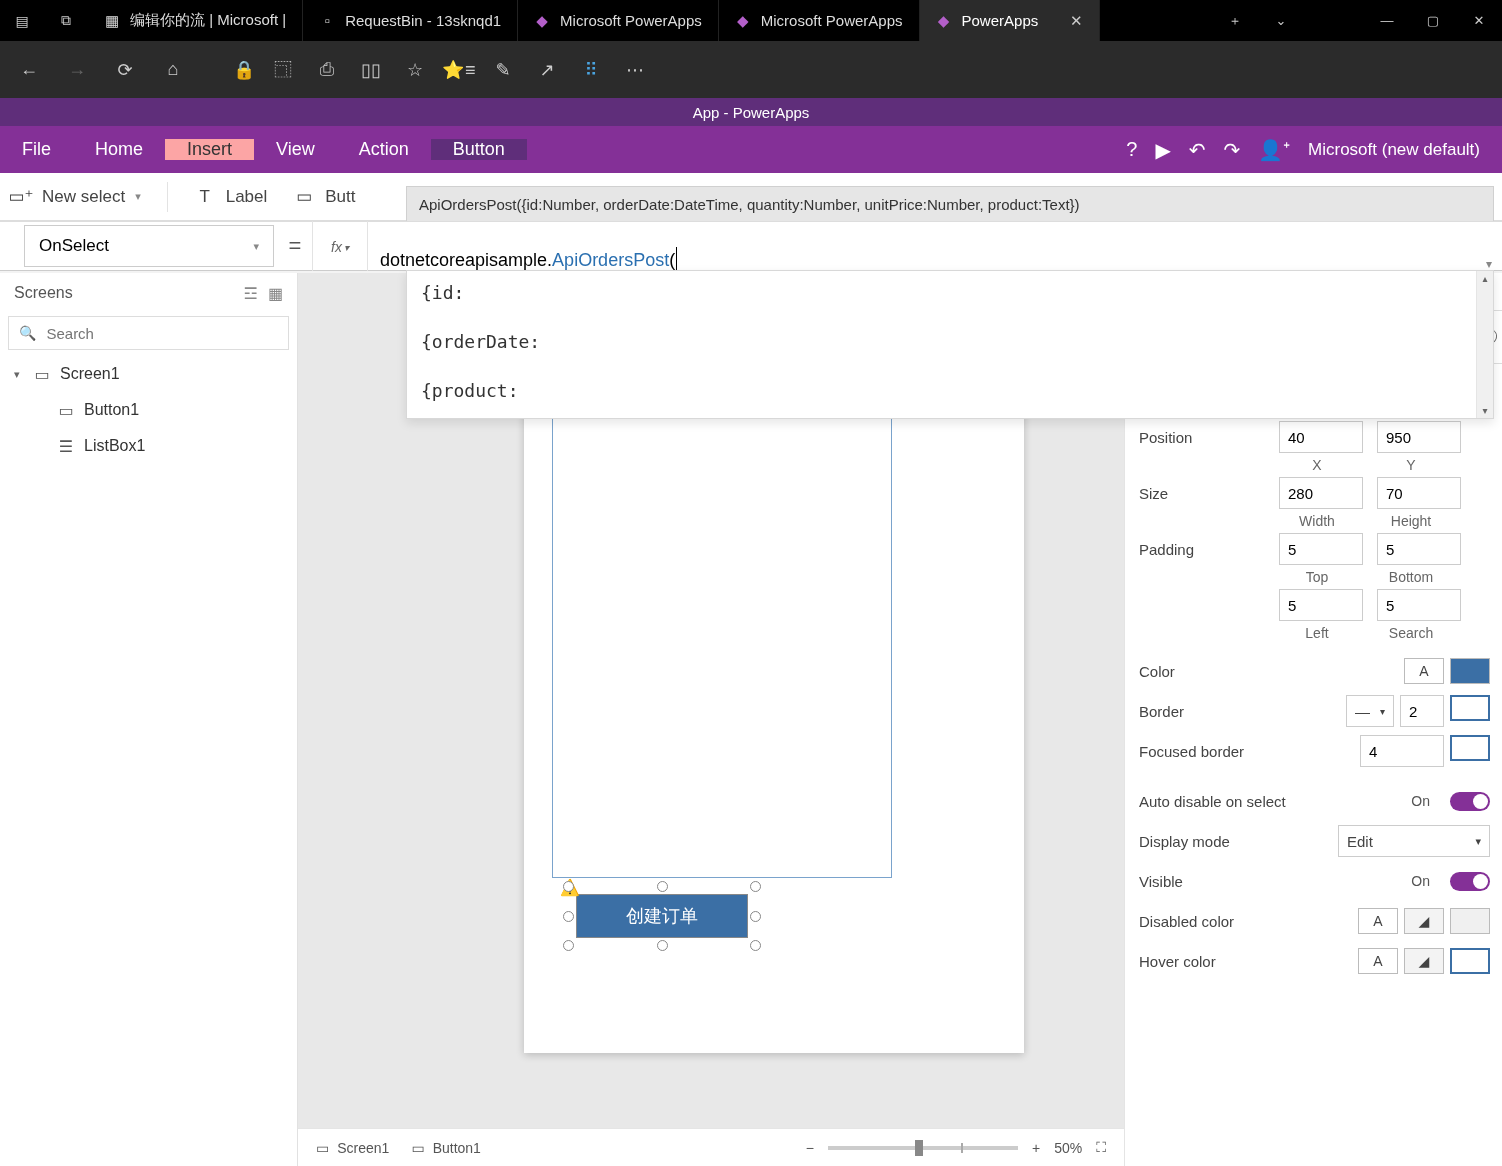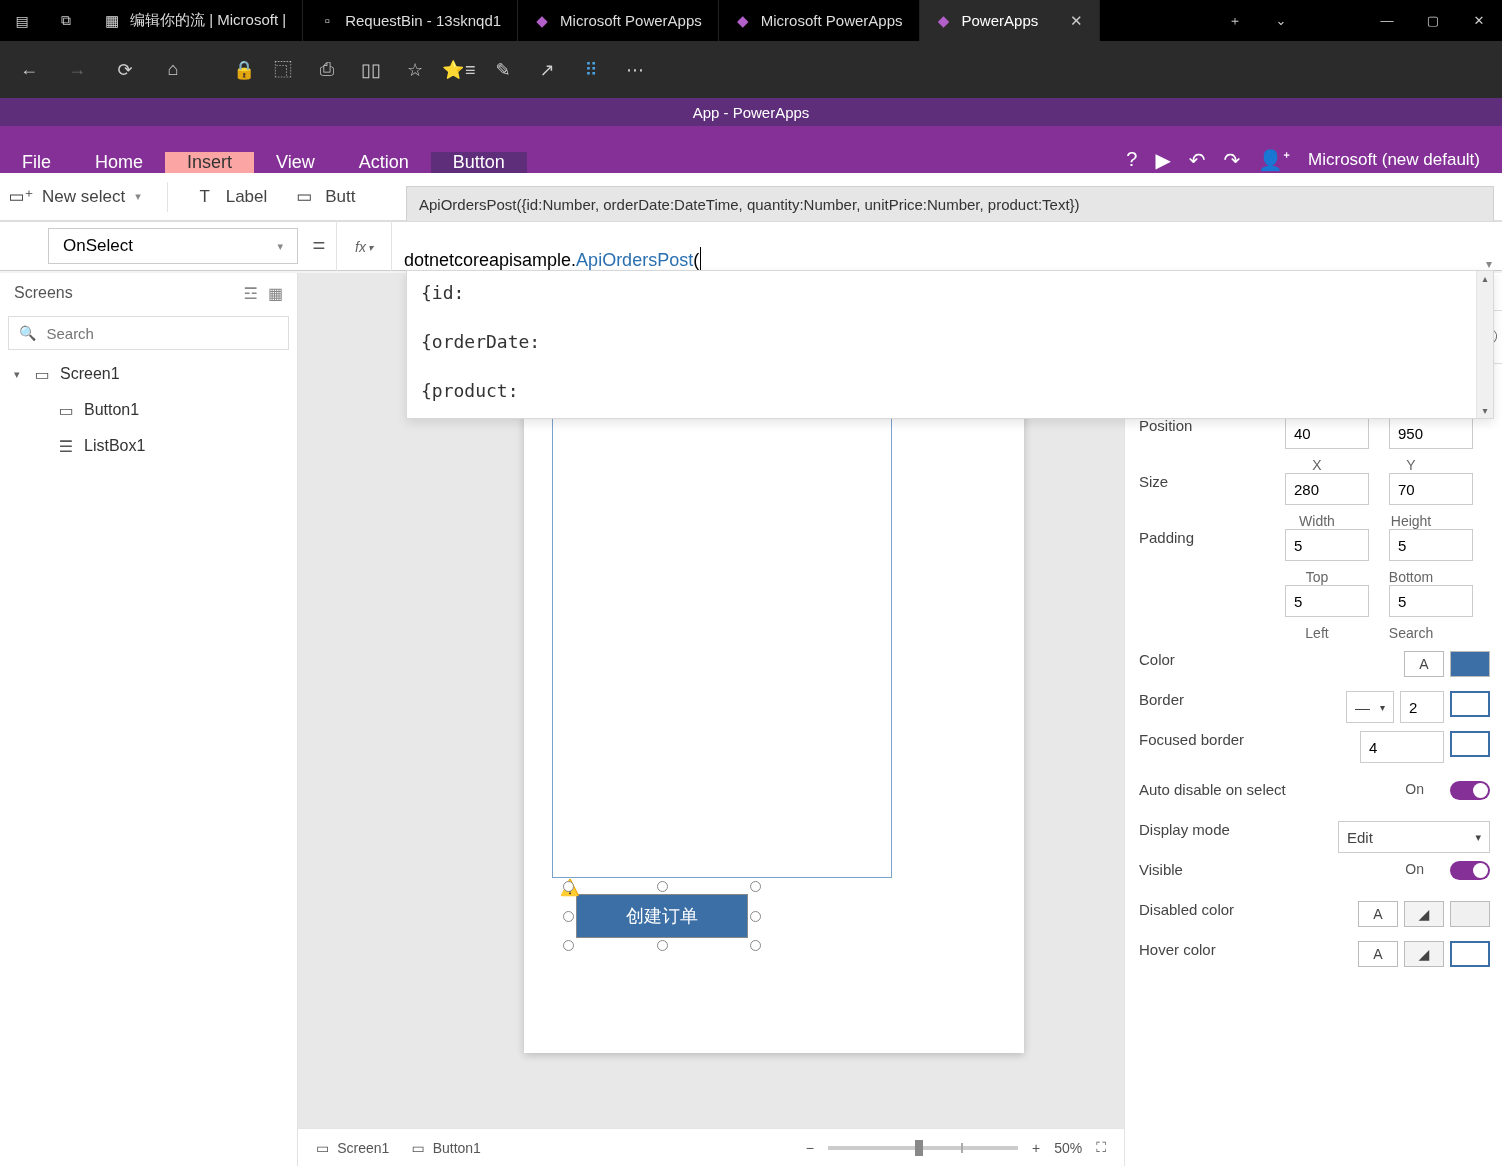--- a/index.html
+++ b/index.html
@@ -18,36 +18,36 @@
 
 
 .chrome { height:57px; background:#2b2b2b; display:flex; align-items:center; padding:0 6px; gap:2px; color:#fff; }
 .chrome .cbtn { width:46px; height:46px; display:flex; align-items:center; justify-content:center; color:#ccc; font-size:18px; }
 .chrome .url { flex:1; color:#8a8a8a; font-size:17px; white-space:nowrap; overflow:hidden; padding:0 12px; }
 .chrome .url .host { color:#fff; }
 .chrome .ricon { width:42px; height:42px; display:flex; align-items:center; justify-content:center; color:#ccc; font-size:18px; }
 
 
 .apptitle { height:28px; background:#5f2e7a; color:#fff; display:flex; align-items:center; justify-content:center; font-size:15px; }
-.menubar { height:47px; background:#843097; display:flex; align-items:flex-end; color:#fff; }
+.menubar { height:47px; background:#843097; display:flex; align-items:center; color:#fff; }
 .menubar .mi { padding:0 22px; display:flex; align-items:center; font-size:18px; }
 .menubar .mi.active { background:#fca5a5; color:#333; }
 .menubar .mi.sub { background:#5f2e7a; }
 .menubar .right { margin-left:auto; display:flex; align-items:center; gap:18px; padding-right:22px; font-size:17px; }
 .menubar .right .ic { font-size:20px; display:flex; align-items:center; }
 
 
 .ribbon { height:48px; background:#fff; border-bottom:1px solid #ddd; display:flex; align-items:center; padding:0 10px; gap:26px; color:#444; font-size:17px; }
 .ribbon .rbtn { display:flex; align-items:center; gap:10px; }
 .ribbon .rbtn .ricon2 { width:22px; height:22px; display:flex; align-items:center; justify-content:center; }
 
 
 .fbar-wrap { position:relative; z-index:5; }
 .fbar { height:50px; display:flex; align-items:center; background:#fff; border-top:1px solid #ddd; border-bottom:1px solid #ccc; }
-.propdd { width:250px; height:36px; margin:0 4px 0 48px; border:1px solid #ccc; display:flex; align-items:center; padding:0 14px; font-size:17px; justify-content:space-between; background:#fff; }
+.propdd { width:250px; height:42px; margin:0 4px 0 24px; border:1px solid #ccc; display:flex; align-items:center; padding:0 14px; font-size:17px; justify-content:space-between; background:#fff; }
 .eq { width:34px; text-align:center; font-size:22px; color:#555; }
 .fx { width:56px; height:50px; border-left:1px solid #e3e3e3; border-right:1px solid #e3e3e3; display:flex; align-items:center; justify-content:center; gap:2px; font-style:italic; color:#666; padding-top:2px;}
 .fx .car { font-size:10px; }
 .sigtip { position:absolute; left:406px; top:-35px; right:8px; height:35px; background:#e6e6e6; border:1px solid #d0d0d0; border-bottom:none; display:flex; align-items:center; padding:0 12px; font-size:15px; color:#333; }
 .formula { flex:1; height:50px; display:flex; align-items:flex-end; padding:0 12px; font-family:Consolas,monospace; font-size:18px; position:relative; }
 .formula .method { color:#2a6fb0; }
 .formula .cursor { display:inline-block; width:1px; height:24px; background:#000; margin-left:1px; animation:blink 1s infinite; vertical-align:middle; }
 @keyframes blink { 50% { opacity:0; } }
 .formula .expand { position:absolute; right:10px; color:#888; font-size:12px;}
 
@@ -90,21 +90,21 @@
 .status .slider { width:190px; height:4px; background:#ccc; position:relative; }
 .status .slider .thumb { position:absolute; top:-6px; left:46%; width:8px; height:16px; background:#888; }
 .status .slider .tick { position:absolute; top:-3px; left:70%; width:2px; height:10px; background:#aaa; }
 
 
 .rightp { width:378px; background:#fff; border-left:1px solid #e4e4e4; display:flex; flex-direction:column; overflow:hidden; }
 .rtabs { height:44px; display:flex; color:#777; border-bottom:1px solid #eee; }
 .rtabs .rt { flex:1; display:flex; align-items:center; justify-content:center; font-size:15px; }
 .rtabs .rt.active { color:#843097; border-bottom:3px solid #843097; }
 .props { flex:1; padding:10px 12px 10px 14px; overflow:auto; color:#444; }
-.prow { display:flex; min-height:40px; gap:20px; }
+.prow { display:flex; align-items:center; min-height:40px; gap:14px; }
 .prow .plabel { width:126px; font-size:15px; }
 .prow input[type=text] { height:32px; border:1px solid #ccc; padding:0 8px; font-size:15px; width:176px; background:#fff;}
 .prow input.short { width:84px; }
 .sublabels { display:flex; gap:10px; padding-left:136px; color:#666; font-size:14px; }
 .sublabels span { width:84px; text-align:center; }
 .prow .swatch { width:40px; height:26px; border:1px solid #bbb; background:#fff; display:flex; align-items:center; justify-content:center; font-size:14px; }
 .prow .swatch.fill { background:#3b6fa5; }
 .prow .swatch.outline { border:2px solid #3b6fa5; background:#fff; }
 .drop { height:32px; border:1px solid #ccc; width:152px; display:flex; align-items:center; padding:0 8px; justify-content:space-between; font-size:15px;}
 .drop.tiny{width:48px;}

